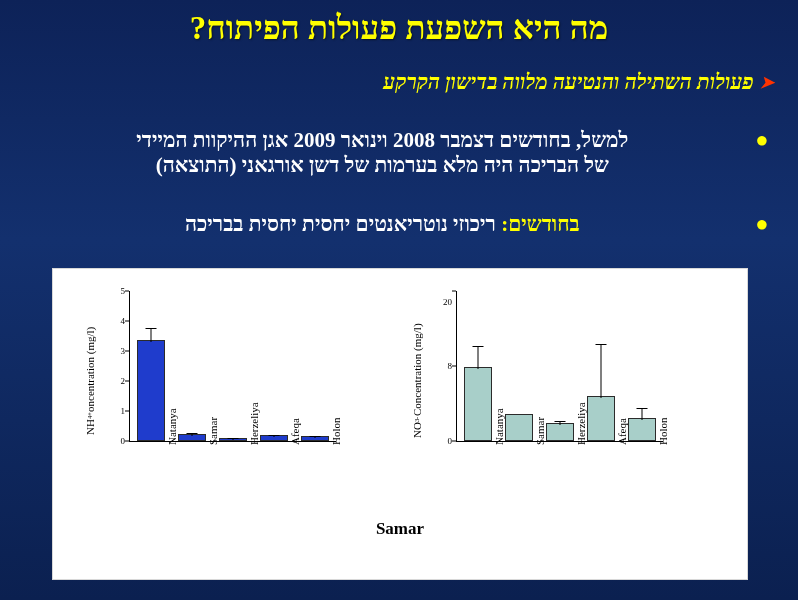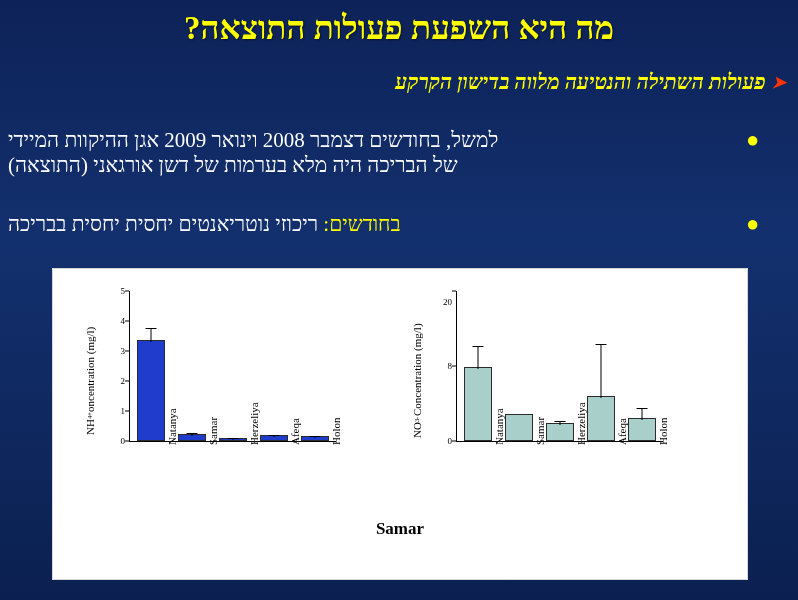--- a/index.html
+++ b/index.html
@@ -27,45 +27,45 @@
     text-align: center;
     color: #ffff00;
     font-size: 33px;
     font-weight: bold;
     direction: rtl;
     letter-spacing: 0px;
     text-shadow: 1px 1px 2px rgba(0,0,0,0.5);
   }
   .bullet-l1 {
     position: absolute;
-    right: 12px;
+    right: 24px;
     top: 70px;
     width: 740px;
     direction: rtl;
     text-align: right;
     color: #ffff00;
     font-size: 21px;
     font-weight: bold;
     font-style: italic;
   }
   .bullet-l1 .arrow {
     color: #ff3300;
     font-size: 17px;
     margin-left: 6px;
     vertical-align: 1px;
   }
   .bullet-l2 {
     position: absolute;
     right: 20px;
     width: 770px;
     direction: rtl;
-    text-align: left;
+    text-align: center;
     color: #ffffff;
     font-size: 21px;
-    font-weight: normal;
+    font-weight: bold;
   }
   .bullet-l2.b1 { top: 128px; }
   .bullet-l2.b2 { top: 212px; }
   .bullet-l2 .dot {
     color: #ffff00;
     font-size: 22px;
     margin-left: 8px;
     line-height: 1;
   }
   .bullet-body {
@@ -224,21 +224,21 @@
     font-weight: bold;
     font-family: "Liberation Serif", serif;
     color: #000;
   }
 </style>
 </head>
 <body>
 
 <div class="slide">
 
-  <div class="title">מה היא השפעת פעולות התוצאה?</div>
+  <div class="title">מה היא השפעת פעולות הפיתוח?</div>
 
   <div class="bullet-l1">
     <span class="arrow">➤</span><span>פעולות השתילה והנטיעה מלווה בדישון הקרקע</span>
   </div>
 
   <div class="bullet-l2 b1">
     <span class="dot">●</span><span class="bullet-body"><span>למשל, בחודשים דצמבר 2008 וינואר 2009 אגן ההיקוות המיידי</span><br><span>של הבריכה היה מלא בערמות של דשן אורגאני (התוצאה)</span></span>
   </div>
 
   <div class="bullet-l2 b2">

